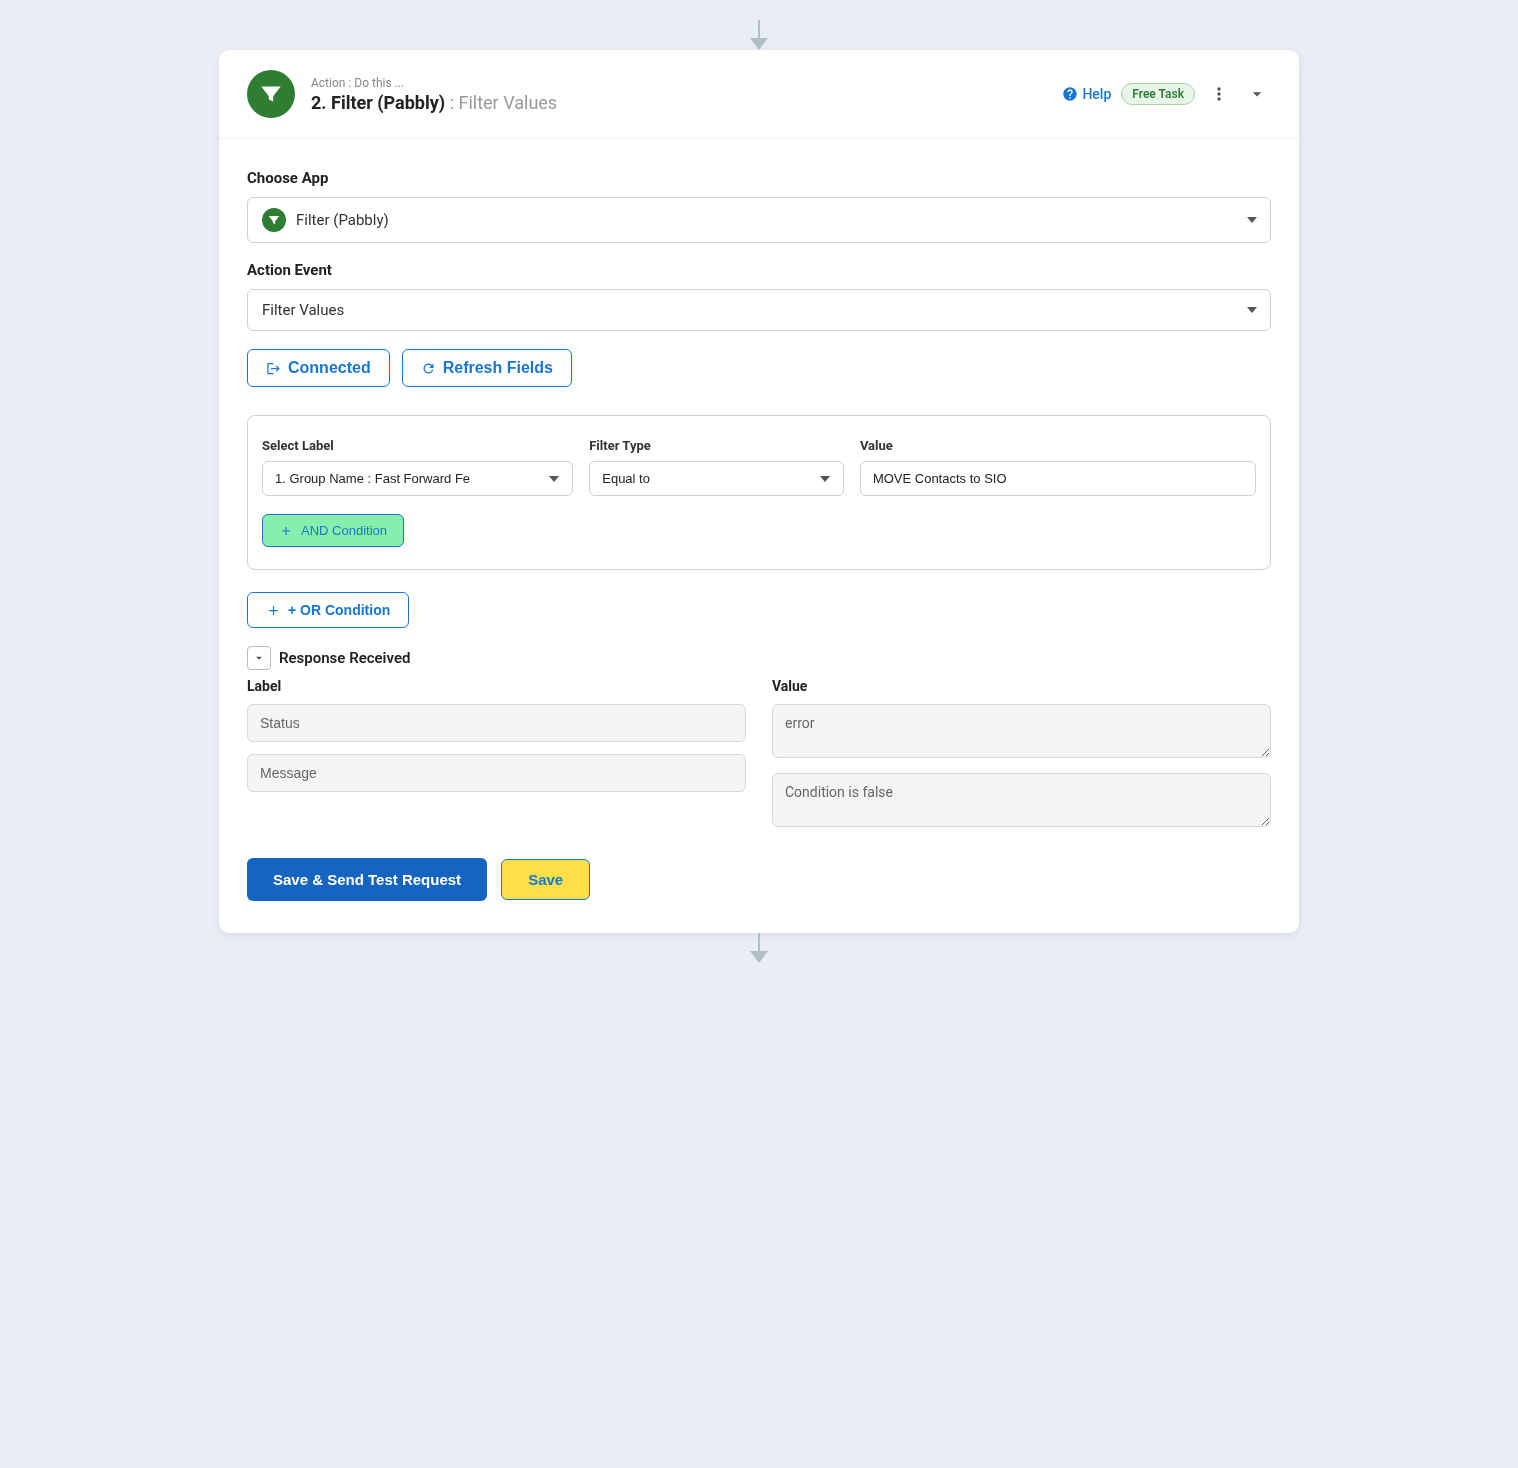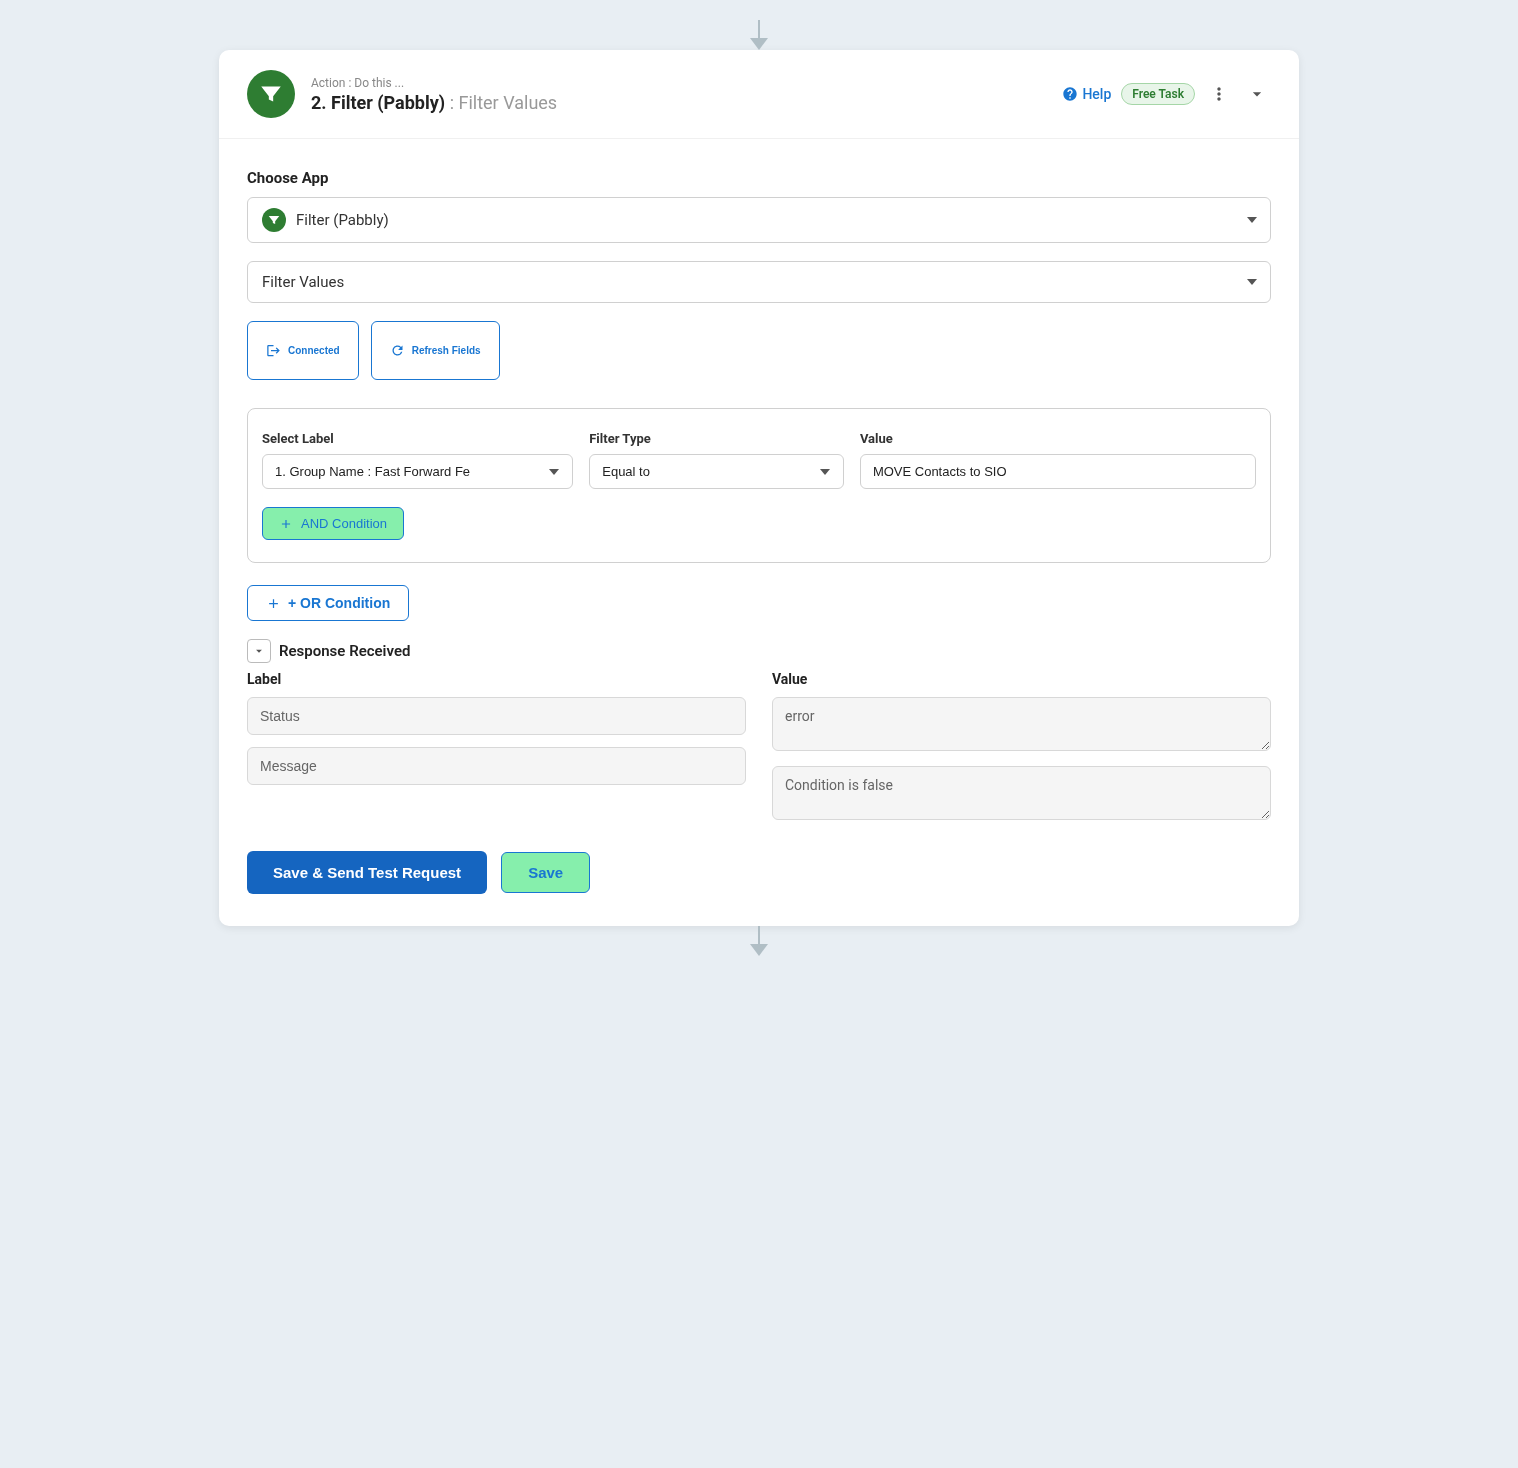--- a/index.html
+++ b/index.html
@@ -179,22 +179,22 @@
     .buttons-row {
       display: flex;
       gap: 12px;
       margin-bottom: 28px;
     }
     .btn-outline-blue {
       border: 1.5px solid #1976d2;
       background: #fff;
       color: #1976d2;
       border-radius: 6px;
-      padding: 21px 18px;
-      font-size: 10px;
+      padding: 9px 18px;
+      font-size: 16px;
       font-weight: 600;
       cursor: pointer;
       display: flex;
       align-items: center;
       gap: 7px;
     }
     .btn-outline-blue svg { width: 15px; height: 15px; fill: #1976d2; }
     .filter-condition-box {
       border: 1px solid #d0d0d0;
       border-radius: 8px;
@@ -343,21 +343,21 @@
       border: none;
       border-radius: 6px;
       padding: 13px 26px;
       font-size: 15px;
       font-weight: 700;
       cursor: pointer;
       text-align: center;
     }
     .btn-save {
       border: 1.5px solid #1976d2;
-      background: #86efac;
+      background: #fde047;
       color: #1976d2;
       border-radius: 6px;
       padding: 11px 26px;
       font-size: 15px;
       font-weight: 700;
       cursor: pointer;
     }
     .arrow-down-bottom {
       width: 0; height: 0;
       border-left: 9px solid transparent;
@@ -417,20 +417,21 @@
         <div class="filter-icon-sm">
           <svg viewBox="0 0 24 24">
               <path d="M3 5h18l-7 9v5l-4-2v-3L3 5z"></path>
             </svg>
         </div>
         <span style="font-size:15px;">Filter (Pabbly)</span>
       </div>
       <div class="select-arrow"></div>
     </div>
 
+    <div class="section-label">Action Event</div>
     <div class="select-wrapper">
       <div class="select-inner" style="padding: 11px 40px 11px 14px;">
         <span style="font-size:15px;">Filter Values</span>
       </div>
       <div class="select-arrow"></div>
     </div>
 
     <div class="buttons-row">
       <button class="btn-outline-blue">
         <svg viewBox="0 0 24 24">

